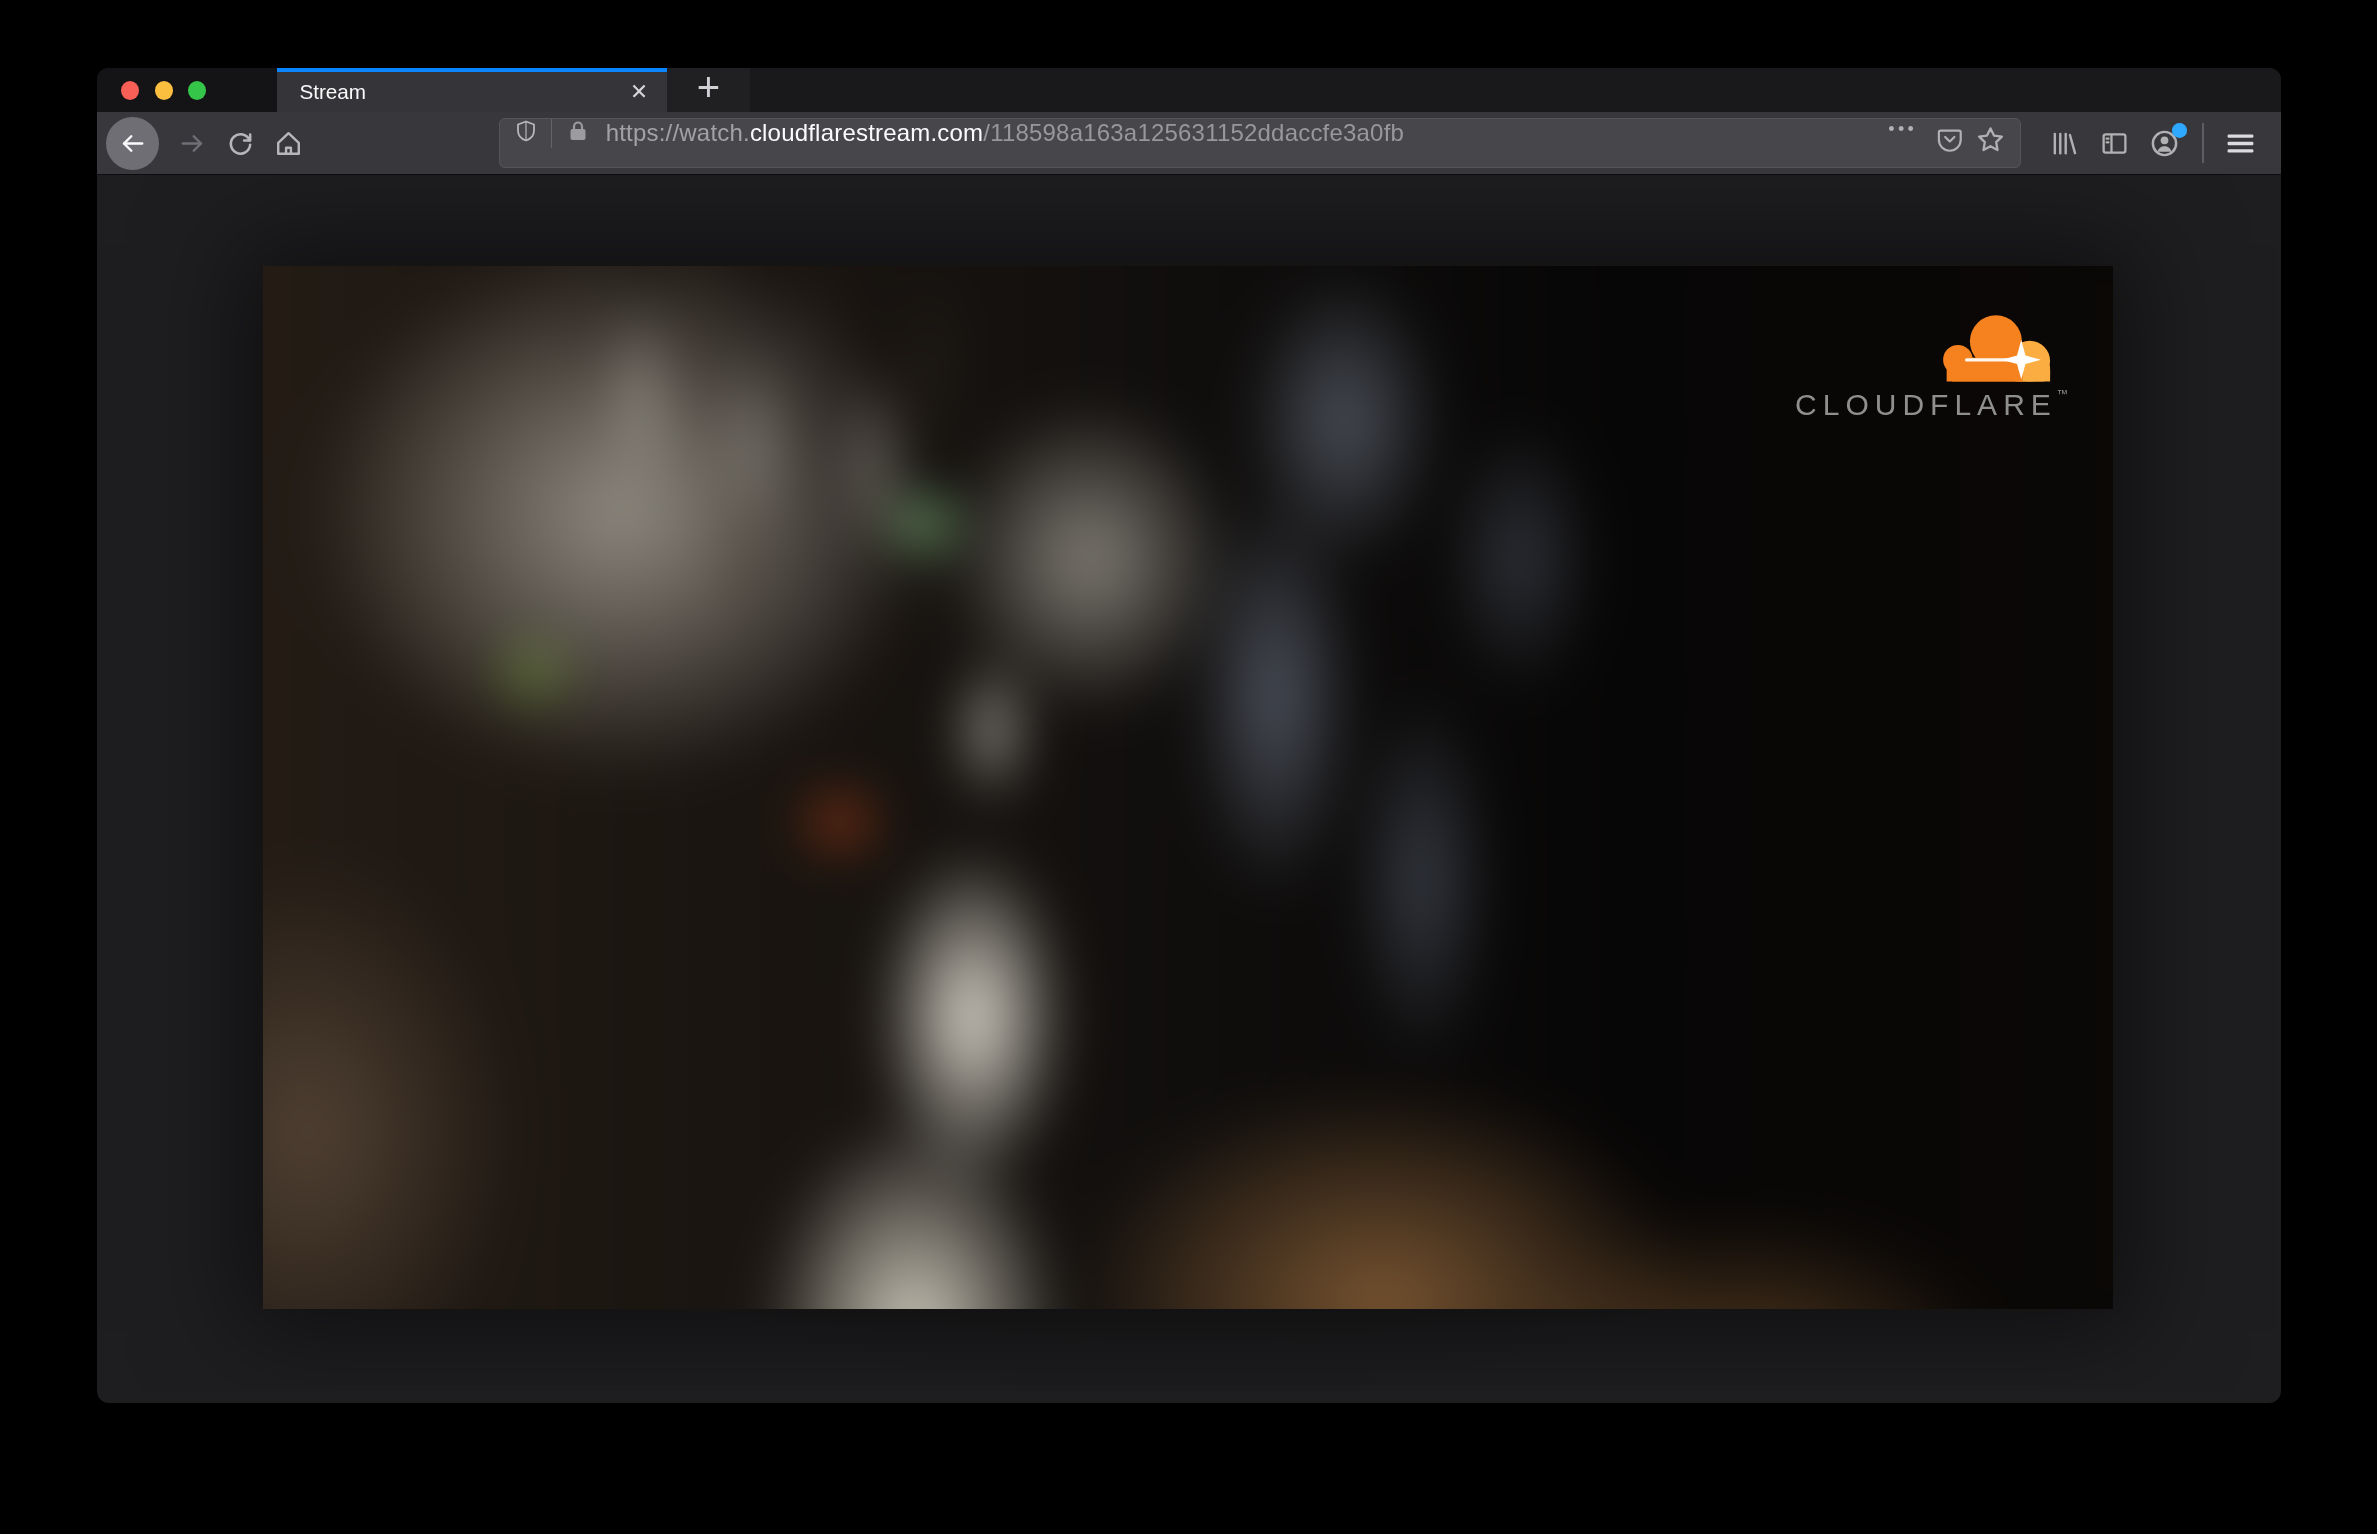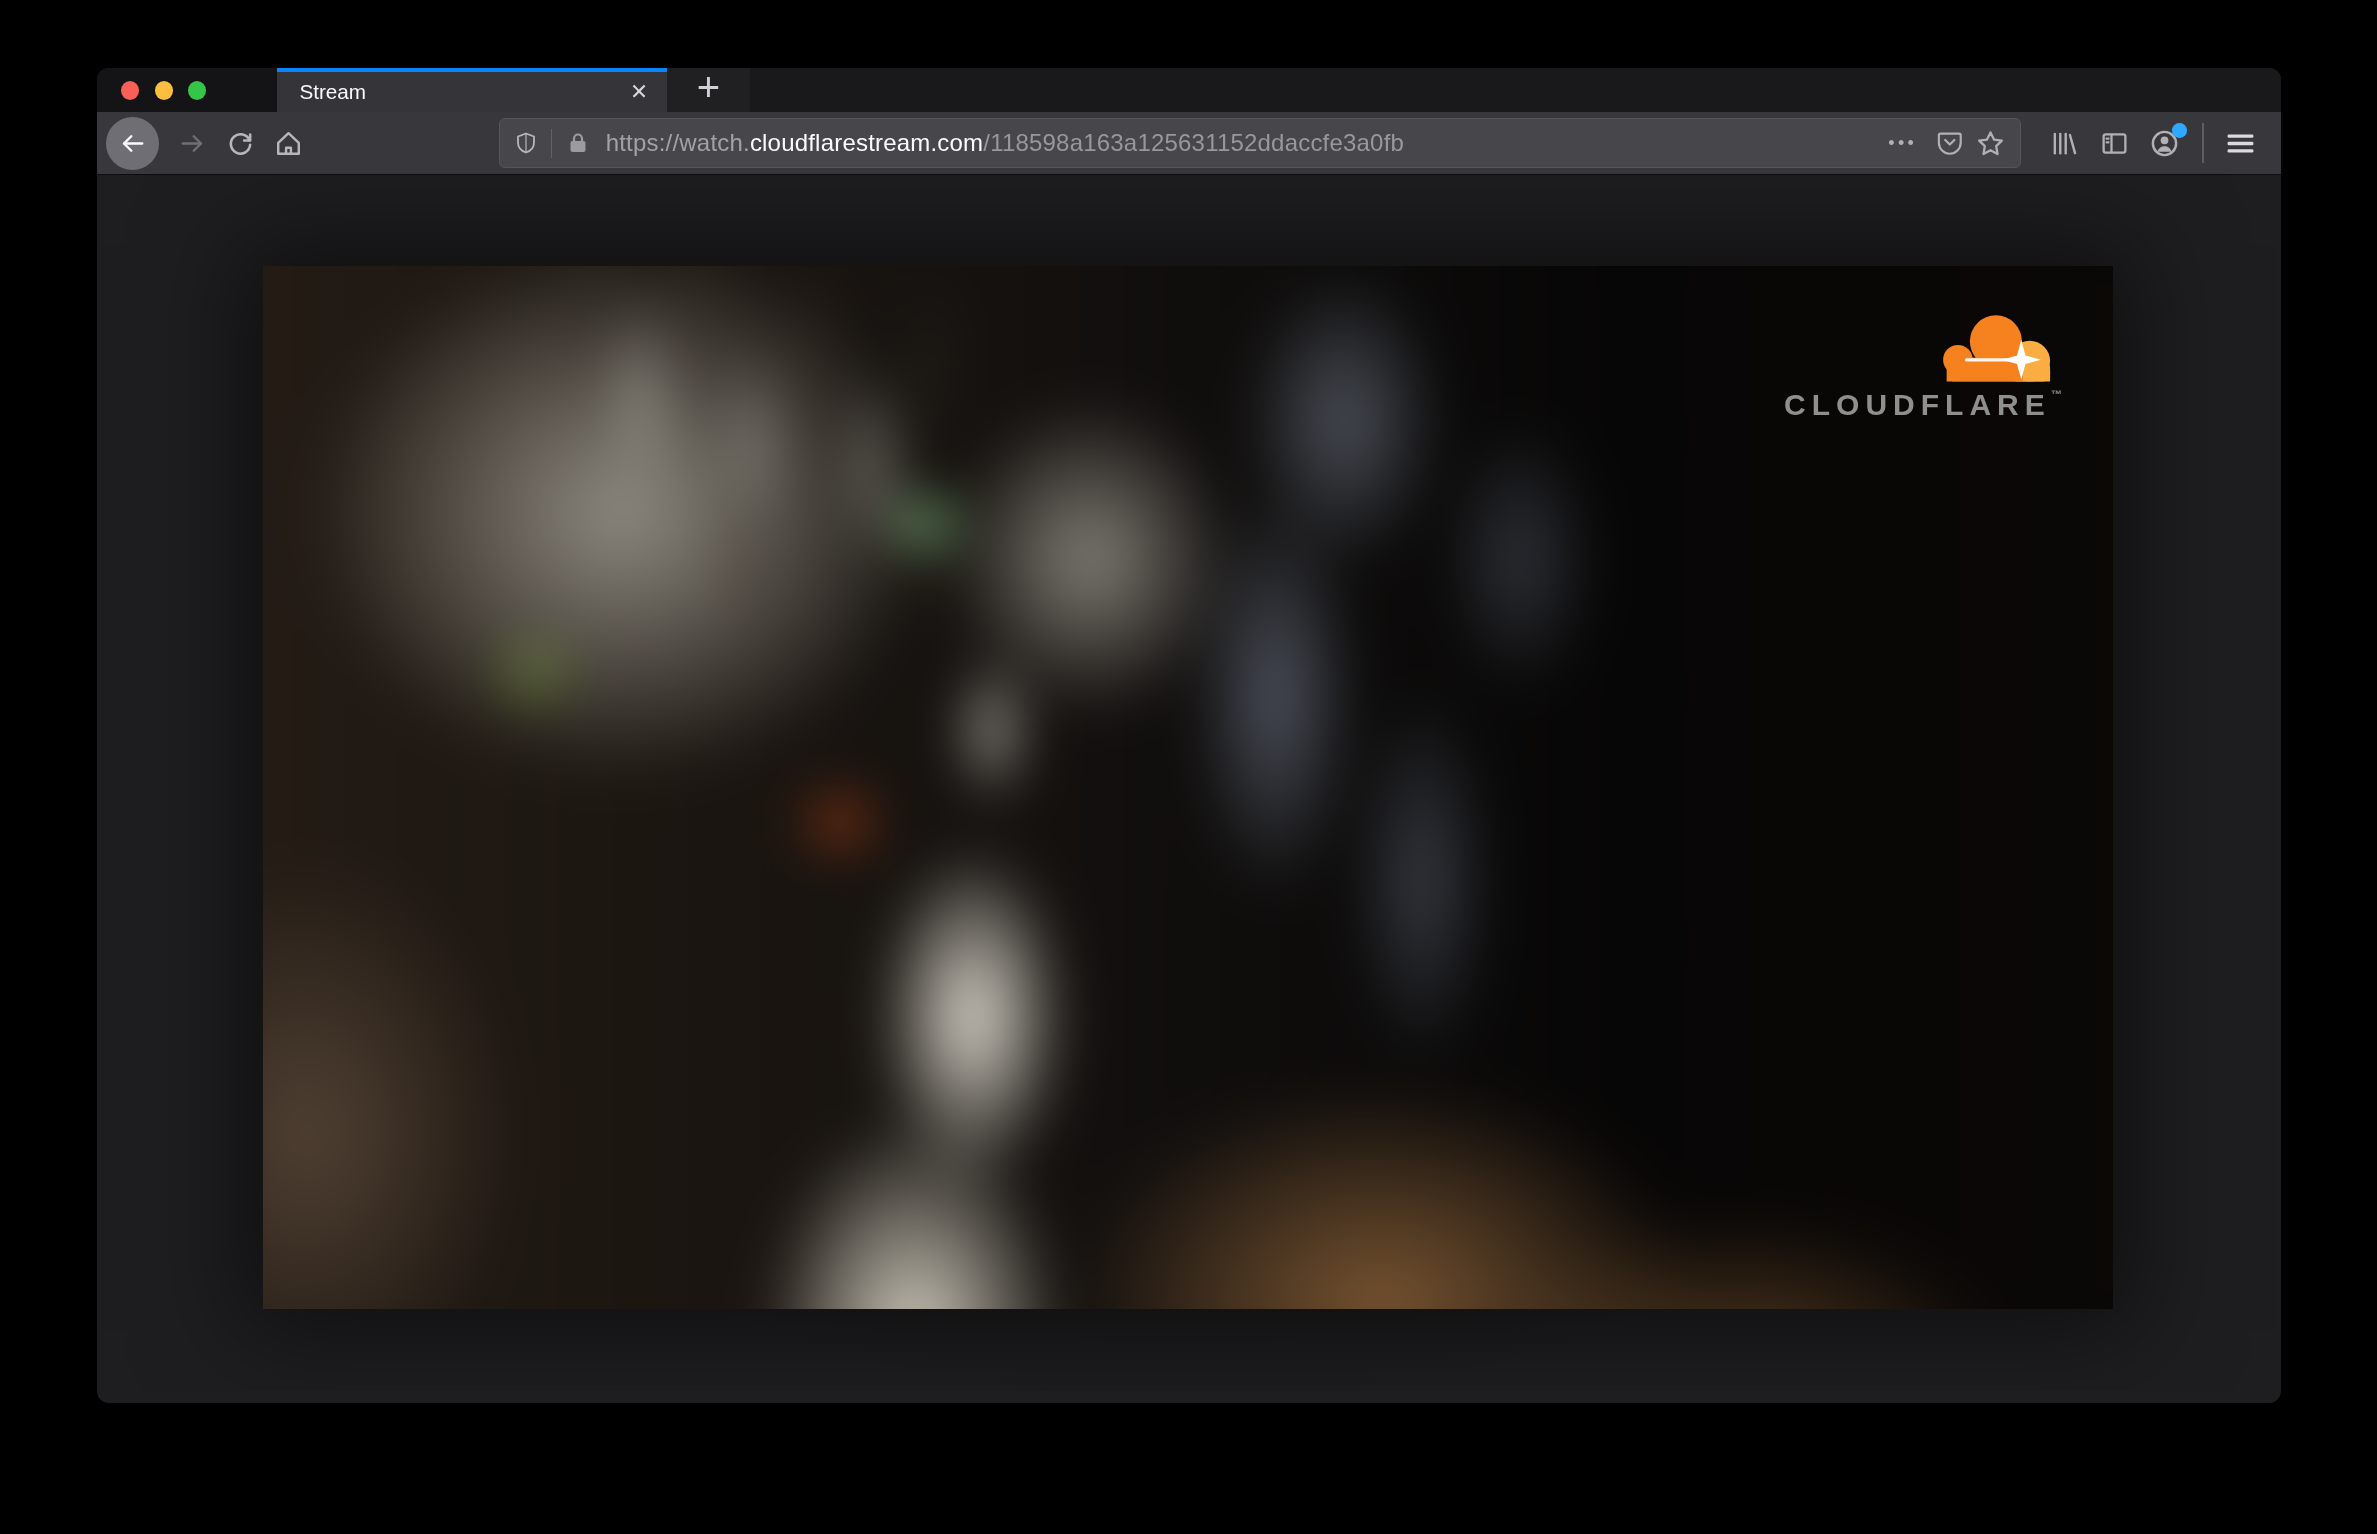--- a/index.html
+++ b/index.html
@@ -50,21 +50,21 @@
   .back-btn {
     width:53px; height:53px; border-radius:50%; background:#6e6e74;
     margin-right:10.3px;
   }
   .nav-btn { width:48px; height:48px; }
   .spacer-flex { width:186px; flex:0 0 auto; }
 
   .urlbar {
     width:1522px; height:50px; flex:0 0 auto; background:#47474b;
     border:0.9px solid #55555a; border-radius:6px;
-    display:flex; align-items:center; padding:0 8.6px 0 13.8px;
+    display:flex; padding:0 8.6px 0 13.8px;
   }
   .urlbar .divider-v { width:0.9px; height:29px; background:#626268; margin:0 13.8px; }
   .url-text { flex:1; font-size:24px; white-space:nowrap; overflow:hidden; margin-left:15.5px; letter-spacing:0.2px; }
   .url-dim    { color:#a2a2a6; }
   .url-strong { color:#fbfbfd; }
   .url-dim2   { color:#98989c; }
   .ellipsis { font-size:18px; color:#b1b1b3; letter-spacing:3.4px; margin:0 12px 0 6.9px; }
   .field-btn { width:41px; height:41px; display:flex; align-items:center; justify-content:center; }
 
   .right-icons { display:flex; align-items:center; margin-left:19px; }
@@ -125,21 +125,21 @@
       radial-gradient(116px 284px at 54.5% 42%, rgba(122,132,152,.6)  0%, rgba(122,132,152,0) 72%),
       radial-gradient(99px 267px at 62% 58%,   rgba(100,110,128,.5)  0%, rgba(100,110,128,0) 72%),
       radial-gradient(142px 211px at 58% 18%,   rgba(128,138,156,.55) 0%, rgba(128,138,156,0) 72%),
       radial-gradient(108px 194px at 67% 30%,   rgba(96,104,120,.45)  0%, rgba(96,104,120,0) 72%),
       
       linear-gradient(90deg, #241c15 0%, #191410 30%, #100e0d 50%, #070606 72%, #0b0806 100%);
   }
   .cf-logo { position:absolute; top:43px; right:45px; width:290px; }
   .cf-cloud { display:block; margin:0 3.4px 3.4px auto; }
   .cf-text {
-    text-align:center; font-size:30px; font-weight:bold; letter-spacing:6px;
+    text-align:right; font-size:30px; font-weight:normal; letter-spacing:6px;
     color:#8f8f8f; white-space:nowrap;
   }
   .cf-tm { font-size:11.2px; vertical-align:top; letter-spacing:0; color:#8f8f8f; }
 
   svg { display:block; }
 </style>
 </head>
 <body>
 
 <div class="stage">

